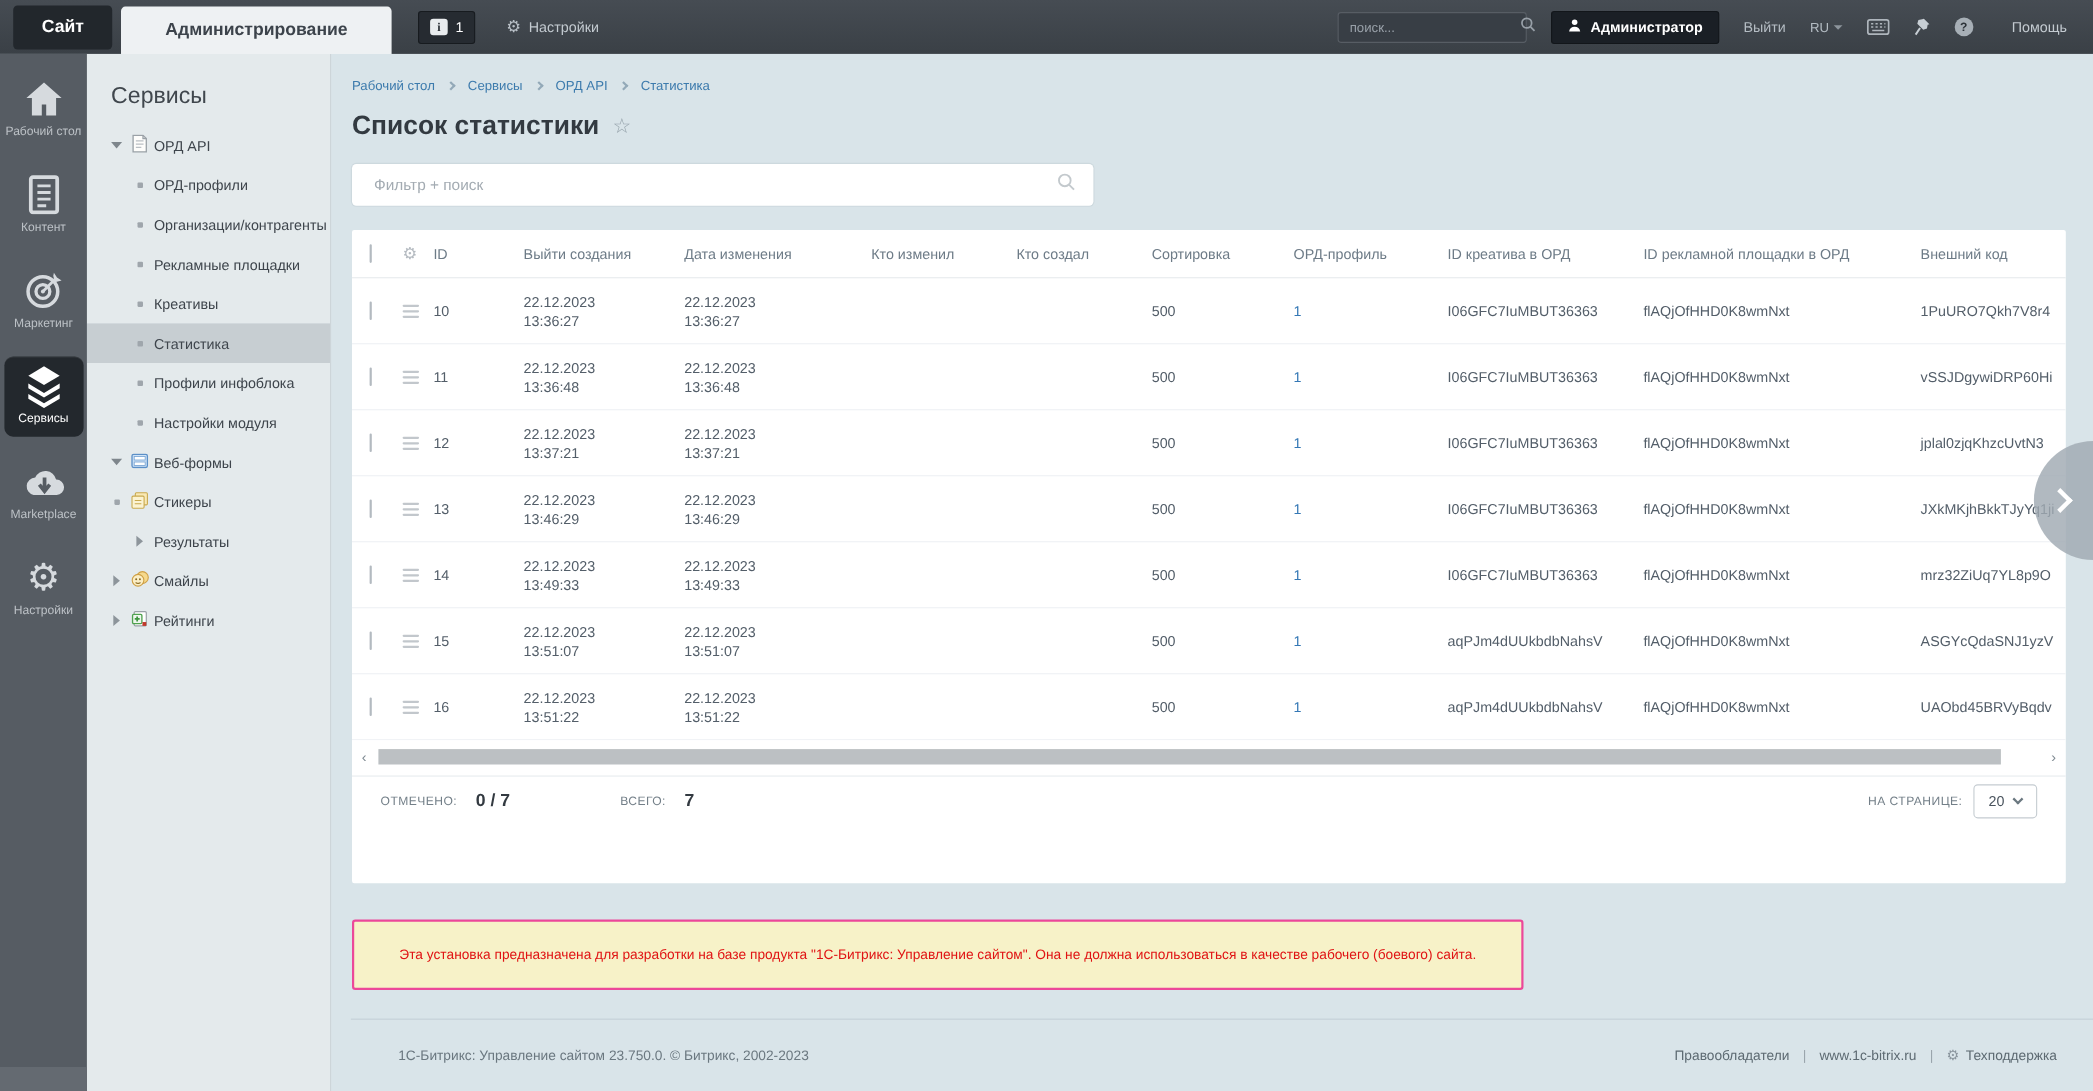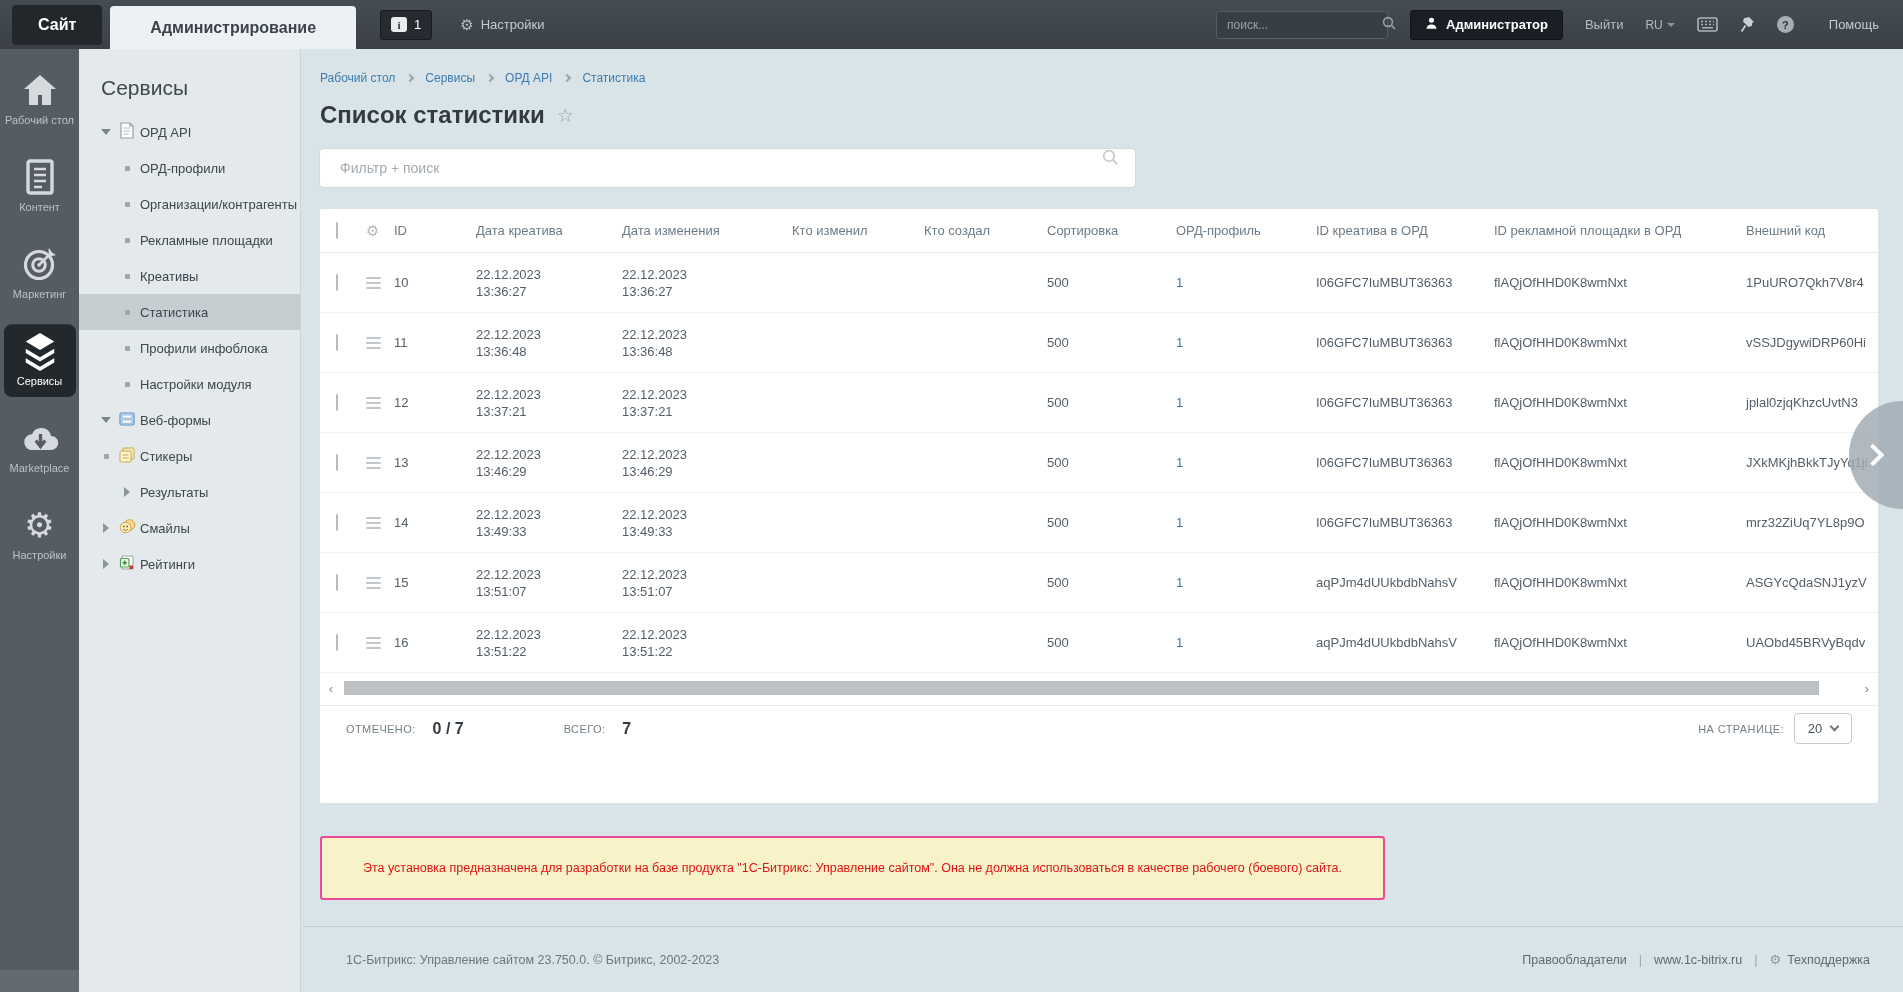--- a/index.html
+++ b/index.html
@@ -69,22 +69,22 @@
 
   
   .content{position:absolute;left:301px;top:49px;right:0;bottom:0;background:#d9e4e9;overflow:hidden;}
   .breadcrumb{margin:22px 0 0 19px;display:flex;align-items:center;gap:10px;font-size:12px;}
   .bc-link{color:#3d7bad;cursor:pointer;}
   .bc-sep{width:6px;height:6px;border-right:2px solid #93a9b8;border-top:2px solid #93a9b8;
     transform:rotate(45deg);margin:0 2px;}
   .title-row{margin:16px 0 0 19px;display:flex;align-items:center;gap:12px;}
   .page-title{font-size:24px;font-weight:bold;color:#333a41;}
   .fav-star{font-size:19px;color:#96a3ab;cursor:pointer;line-height:1;}
-  .filter-bar{margin:20px 0 0 19px;width:815px;height:38px;background:#fff;border-radius:4px;
-    display:flex;padding:0 16px 0 20px;box-shadow:0 0 0 1px rgba(120,140,150,.12);}
+  .filter-bar{margin:20px 0 0 19px;width:674px;height:38px;background:#fff;border-radius:4px;
+    display:flex;align-items:center;padding:0 16px 0 20px;box-shadow:0 0 0 1px rgba(120,140,150,.12);}
   .filter-bar input{flex:1;border:none;outline:none;font-size:14px;color:#4a545e;
     font-family:"Liberation Sans",sans-serif;background:transparent;}
   .filter-bar input::placeholder{color:#a3abb2;}
 
   
   .table-card{margin:22px 0 0 19px;width:1558px;background:#fff;border-radius:2px;position:relative;
     overflow:hidden;}
   .tbl-scroll{width:1558px;overflow:hidden;}
   .trow{display:flex;align-items:center;width:1625px;border-bottom:1px solid #eef1f4;height:60px;}
   .trow.thead{height:44px;border-bottom:1px solid #e6eaed;}
@@ -134,21 +134,21 @@
   .slide-chev{width:16px;height:16px;border-right:4px solid #fff;border-top:4px solid #fff;
     transform:rotate(45deg);margin-left:16px;}
 
   
   .warning-box{margin:33px 0 0 19px;width:1065px;min-height:64px;background:#f7f2c8;
     border:2px solid #ec4899;border-radius:3px;display:flex;align-items:center;justify-content:center;
     padding:12px 24px;}
   .warning-text{color:#e01414;font-size:12.5px;text-align:center;line-height:18px;}
 
   
-  .page-footer{position:absolute;left:2px;right:0;top:877px;border-top:1px solid #c3cfd6;
+  .page-footer{position:absolute;left:18px;right:0;top:877px;border-top:1px solid #c3cfd6;
     display:flex;align-items:center;height:66px;padding:0 33px 0 43px;}
   .pf-copy{font-size:12.5px;color:#6b7880;}
   .pf-right{margin-left:auto;display:flex;align-items:center;gap:12px;font-size:12.5px;color:#5d6a72;}
   .pf-link{cursor:pointer;color:#5d6a72;}
   .pf-sep{color:#9aa5ac;}
   .pf-support{display:flex;align-items:center;gap:6px;cursor:pointer;}
   .pf-gear{font-size:13px;color:#8b969e;line-height:1;}
 </style>
 </head>
 <body>
@@ -419,21 +419,21 @@
         </svg>
     </span>
   </div>
 
   <div class="table-card">
     <div class="tbl-scroll">
       <div class="trow thead" id="thead-row">
           <span class="cell c-cb"><span class="checkbox"></span></span>
           <span class="cell c-menu"><span class="gear-head">⚙</span></span>
           <span class="cell c-id">ID</span>
-          <span class="cell c-created">Дата креатива</span>
+          <span class="cell c-created">Выйти создания</span>
           <span class="cell c-modified">Дата изменения</span>
           <span class="cell c-whom">Кто изменил</span>
           <span class="cell c-whoc">Кто создал</span>
           <span class="cell c-sort">Сортировка</span>
           <span class="cell c-prof">ОРД-профиль</span>
           <span class="cell c-creative">ID креатива в ОРД</span>
           <span class="cell c-pad">ID рекламной площадки в ОРД</span>
           <span class="cell c-ext">Внешний код</span>
         </div>
       <div id="tbody">

